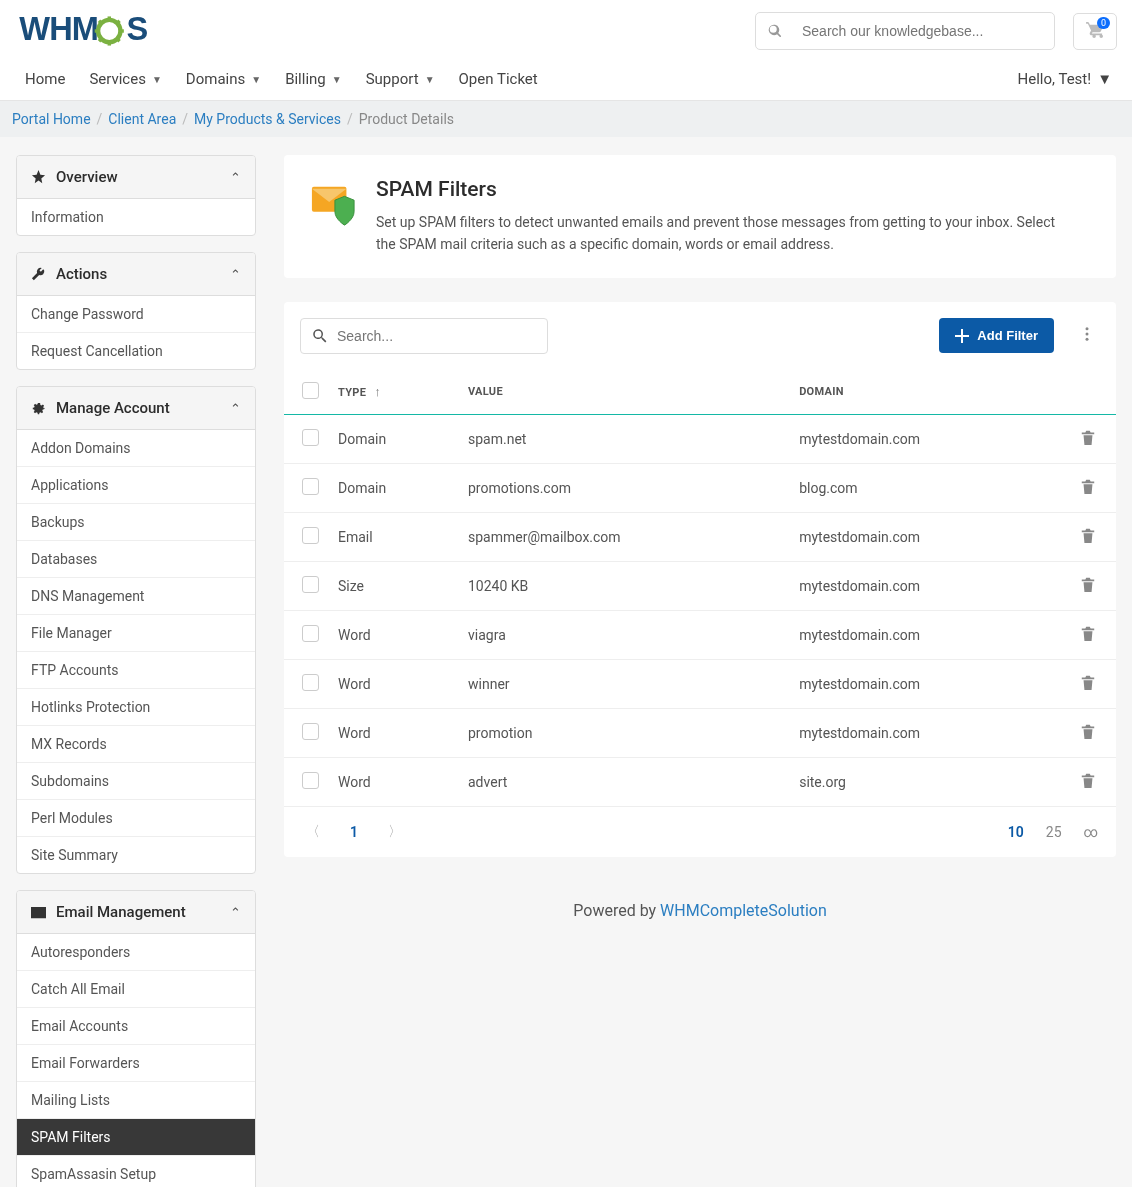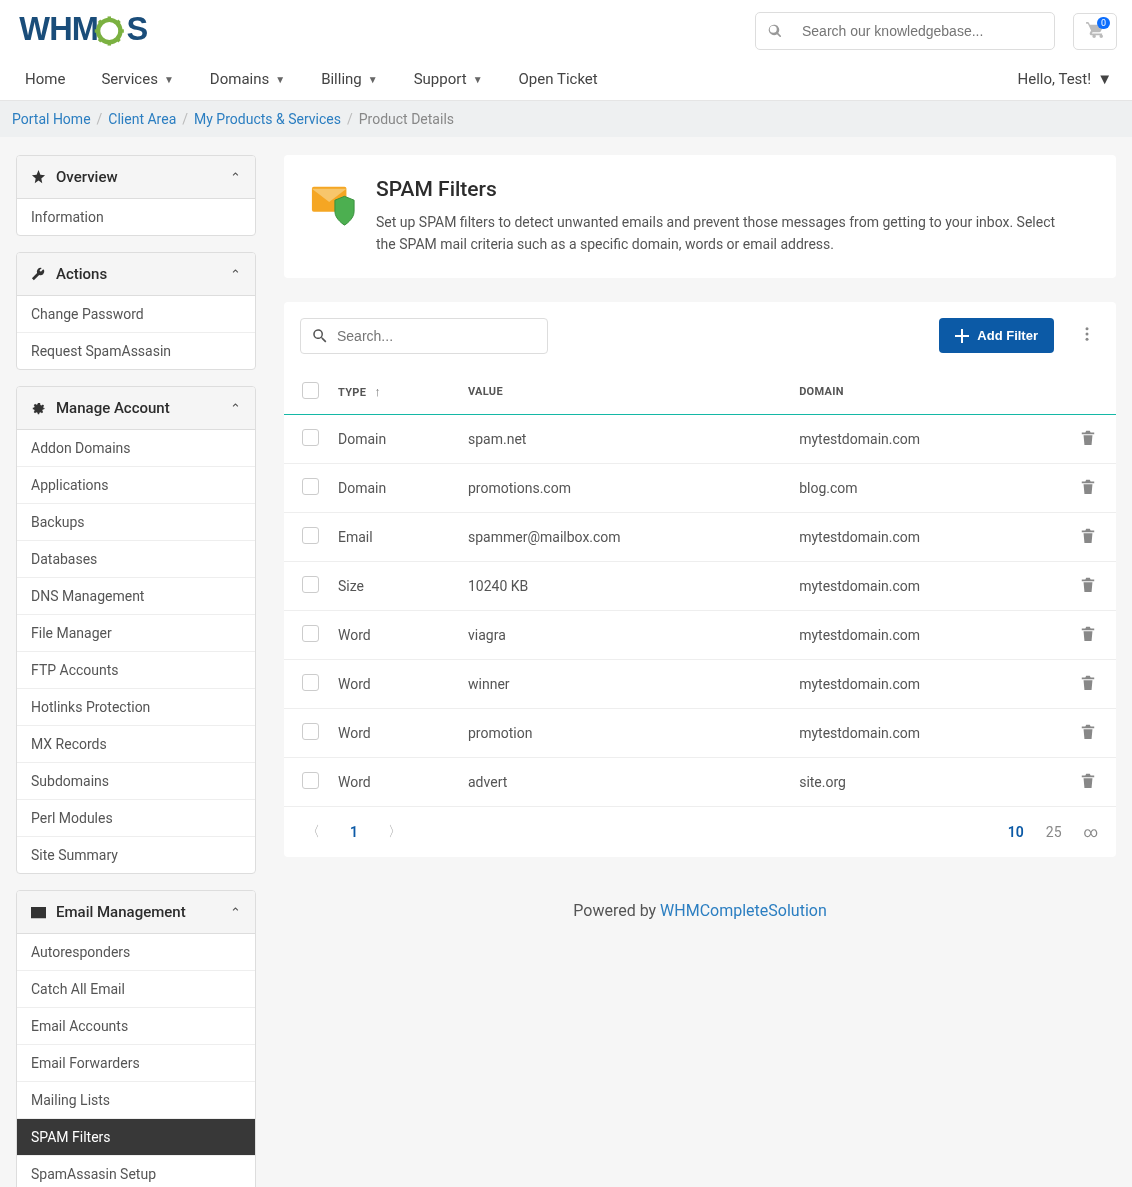--- a/index.html
+++ b/index.html
@@ -11,21 +11,21 @@
 .logo { font-size: 32px; font-weight: 800; color: #1a4d7a; letter-spacing: -1px; display: flex; align-items: center; }
 .logo svg { height: 36px; }
 .header-right { display: flex; align-items: center; gap: 18px; }
 .search-box { display: flex; align-items: center; border: 1px solid #ddd; border-radius: 5px; padding: 0 12px; width: 300px; height: 38px; }
 .search-box svg { width: 14px; height: 14px; fill: #999; margin-right: 20px; }
 .search-box input { border: none; outline: none; font-size: 14px; color: #555; flex: 1; }
 .cart { border: 1px solid #ddd; border-radius: 5px; padding: 8px 12px; position: relative; color: #aaa; }
 .cart-badge { position: absolute; top: 3px; right: 6px; background: #0d6efd; color: #fff; font-size: 9px; border-radius: 8px; padding: 1px 4px; min-width: 12px; text-align: center; }
 
 .nav { display: flex; align-items: center; justify-content: space-between; padding: 0 5px; }
-.nav-left { display: flex; gap: 16px; }
+.nav-left { display: flex; gap: 4px; }
 .nav-item { padding: 12px 10px; color: #444; display: flex; align-items: center; gap: 6px; cursor: pointer; font-size: 15px; }
 .nav-item .caret { font-size: 10px; color: #666; }
 .user-menu { padding: 12px 5px; color: #444; display: flex; align-items: center; gap: 6px; cursor: pointer; font-size: 15px; }
 
 .breadcrumb { background: #eef0f1; padding: 10px 12px; border-top: 1px solid #e5e5e5; font-size: 14px; color: #888; }
 .breadcrumb a { color: #2b7ec1; }
 .breadcrumb span.sep { margin: 0 6px; color: #bbb; }
 
 .container { display: flex; gap: 28px; padding: 18px 10px; max-width: 1120px; margin: 0 auto; align-items: flex-start; }
 .sidebar { width: 240px; flex-shrink: 0; display: flex; flex-direction: column; gap: 16px; }
@@ -172,21 +172,21 @@
           <div class="panel-title">
             <svg viewBox="0 0 16 16">
               <path d="M14 3.5a4 4 0 01-5.3 5L3 14 1 12l5.5-5.7A4 4 0 0111.5 1L9 3.5 10.5 5 13 2.5z"></path>
             </svg>
             <span>Actions</span>
           </div>
           <span class="panel-chevron">⌃</span>
         </div>
         <div class="panel-body">
           <div class="panel-item">Change Password</div>
-          <div class="panel-item">Request SpamAssasin</div>
+          <div class="panel-item">Request Cancellation</div>
         </div>
       </div>
       <div class="panel">
         <div class="panel-header">
           <div class="panel-title">
             <svg viewBox="0 0 16 16">
               <path d="M8 5a3 3 0 100 6 3 3 0 000-6zm7 3l-1.5-.3c-.1-.5-.3-1-.5-1.4l1-1.2-1.4-1.4-1.2 1c-.4-.2-.9-.4-1.4-.5L9.7 2H7.3L7 3.5c-.5.1-1 .3-1.4.5l-1.2-1L2.9 4.4l1 1.2c-.2.4-.4.9-.5 1.4L1.9 7.3v1.4l1.5.3c.1.5.3 1 .5 1.4l-1 1.2 1.4 1.4 1.2-1c.4.2.9.4 1.4.5L7.3 14h1.4l.3-1.5c.5-.1 1-.3 1.4-.5l1.2 1 1.4-1.4-1-1.2c.2-.4.4-.9.5-1.4l1.5-.3V7.3z"></path>
             </svg>
             <span>Manage Account</span>
           </div>

